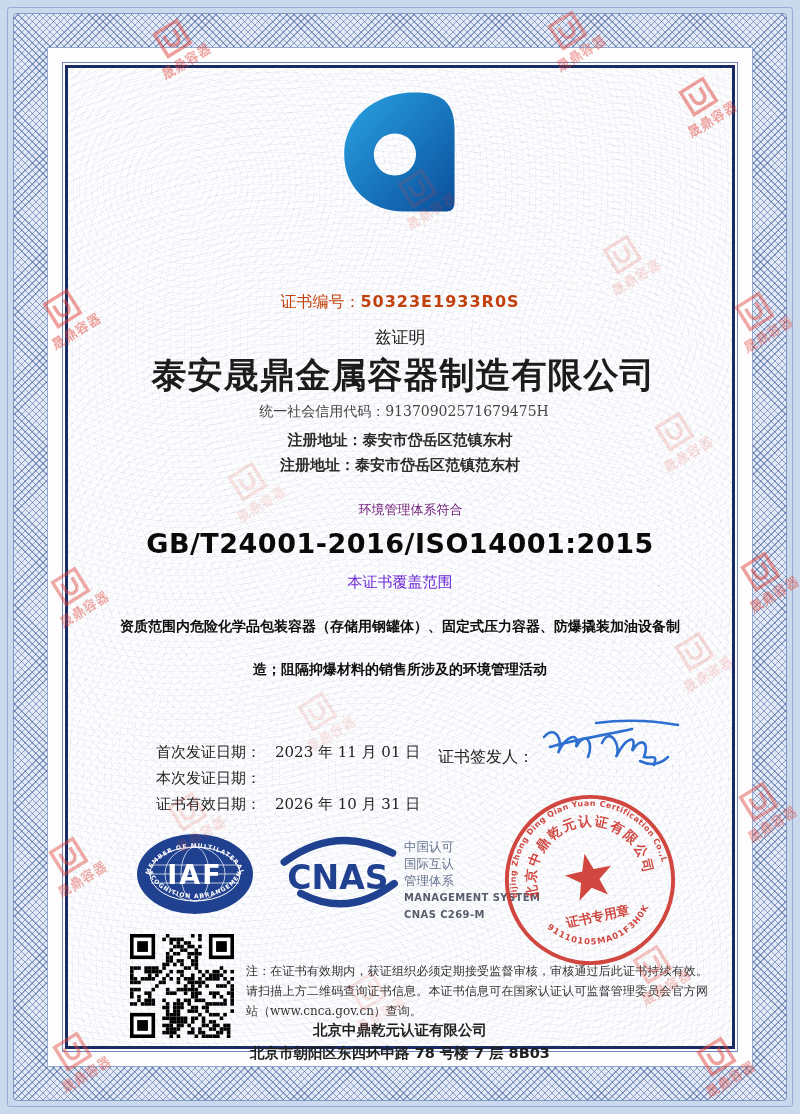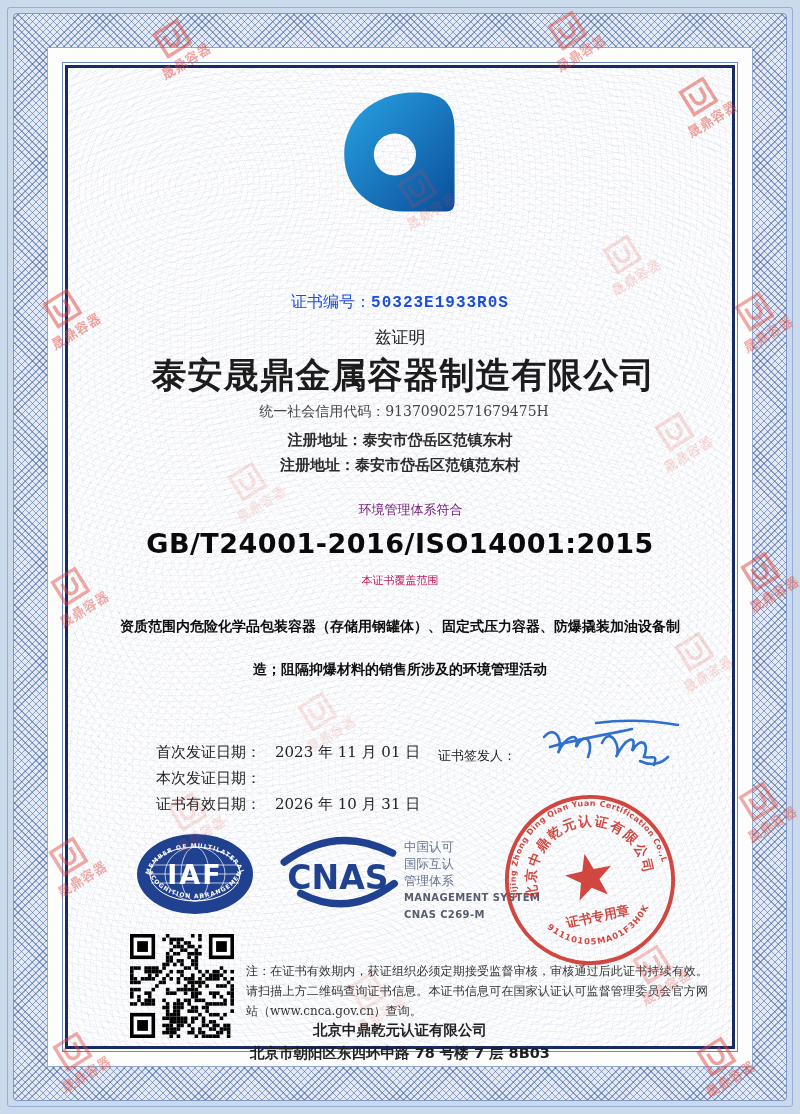--- a/index.html
+++ b/index.html
@@ -31,34 +31,34 @@
       repeating-radial-gradient(circle at 45% 92%, rgba(110,130,175,.07) 0 1px, transparent 1px 6px);
   }
   
   #wm-layer{position:absolute;inset:0;z-index:6;pointer-events:none;}
   .wm{position:absolute;display:flex;flex-direction:column;align-items:center;gap:3px;
       transform:rotate(-32deg);color:#e0463c;font-weight:bold;font-size:13px;letter-spacing:1px;}
   
   .content{position:absolute;inset:68px;z-index:5;text-align:center;color:#111;}
   .abs{position:absolute;left:0;right:0;}
   .title{font-size:40px;font-weight:bold;letter-spacing:8px;color:#0a0a0a;}
-  .certno{font-size:16px;color:#1d4ed8;font-family:Liberation Mono, monospace;}
+  .certno{font-size:16px;color:#c2410c;}
   .certno b{font-weight:600;letter-spacing:1px;}
   .intro{font-size:17px;color:#222;}
   .company{font-size:35px;font-weight:600;color:#1c1c1c;letter-spacing:1px;}
   .credit{font-size:14px;color:#454545;padding-left:8px;}
   .addr{font-size:15px;font-weight:600;color:#2b2b2b;line-height:25px;}
   .conform{font-size:13px;color:#701a75;padding-left:21px;}
   .standard{font-size:27px;font-weight:bold;color:#0a0a0a;letter-spacing:.5px;}
-  .scopelabel{font-size:11px;color:#be185d;}
+  .scopelabel{font-size:15px;color:#6d28d9;}
   .scope{font-size:14px;font-weight:bold;line-height:43px;color:#0d0d0d;
          width:585px;margin:0 auto;text-align:center;}
   .dates{position:absolute;left:88px;top:671px;text-align:left;font-size:15px;color:#222;}
   .dates .row{display:flex;gap:14px;line-height:26px;text-align:center;}
-  .signer{position:absolute;left:370px;top:679px;font-size:13px;color:#222;}
+  .signer{position:absolute;left:370px;top:679px;font-size:16px;color:#222;}
   .sig-svg{position:absolute;left:468px;top:645px;}
   .iaf{position:absolute;left:66px;top:763px;}
   .cnas{position:absolute;left:208px;top:758px;}
   .cnas-text{position:absolute;left:336px;top:770px;text-align:left;line-height:17px;}
   .cnas-text .zh{font-size:12.5px;color:#67748f;}
   .cnas-text .en{font-size:10px;color:#585d6c;letter-spacing:.4px;font-weight:bold;}
   .stamp{position:absolute;left:428px;top:718px;transform:rotate(-12deg);opacity:.88;}
   .qr{position:absolute;left:62px;top:866px;}
   .note{position:absolute;left:178px;top:893px;width:462px;text-align:justify;
         font-size:12px;line-height:20px;color:#333;}

